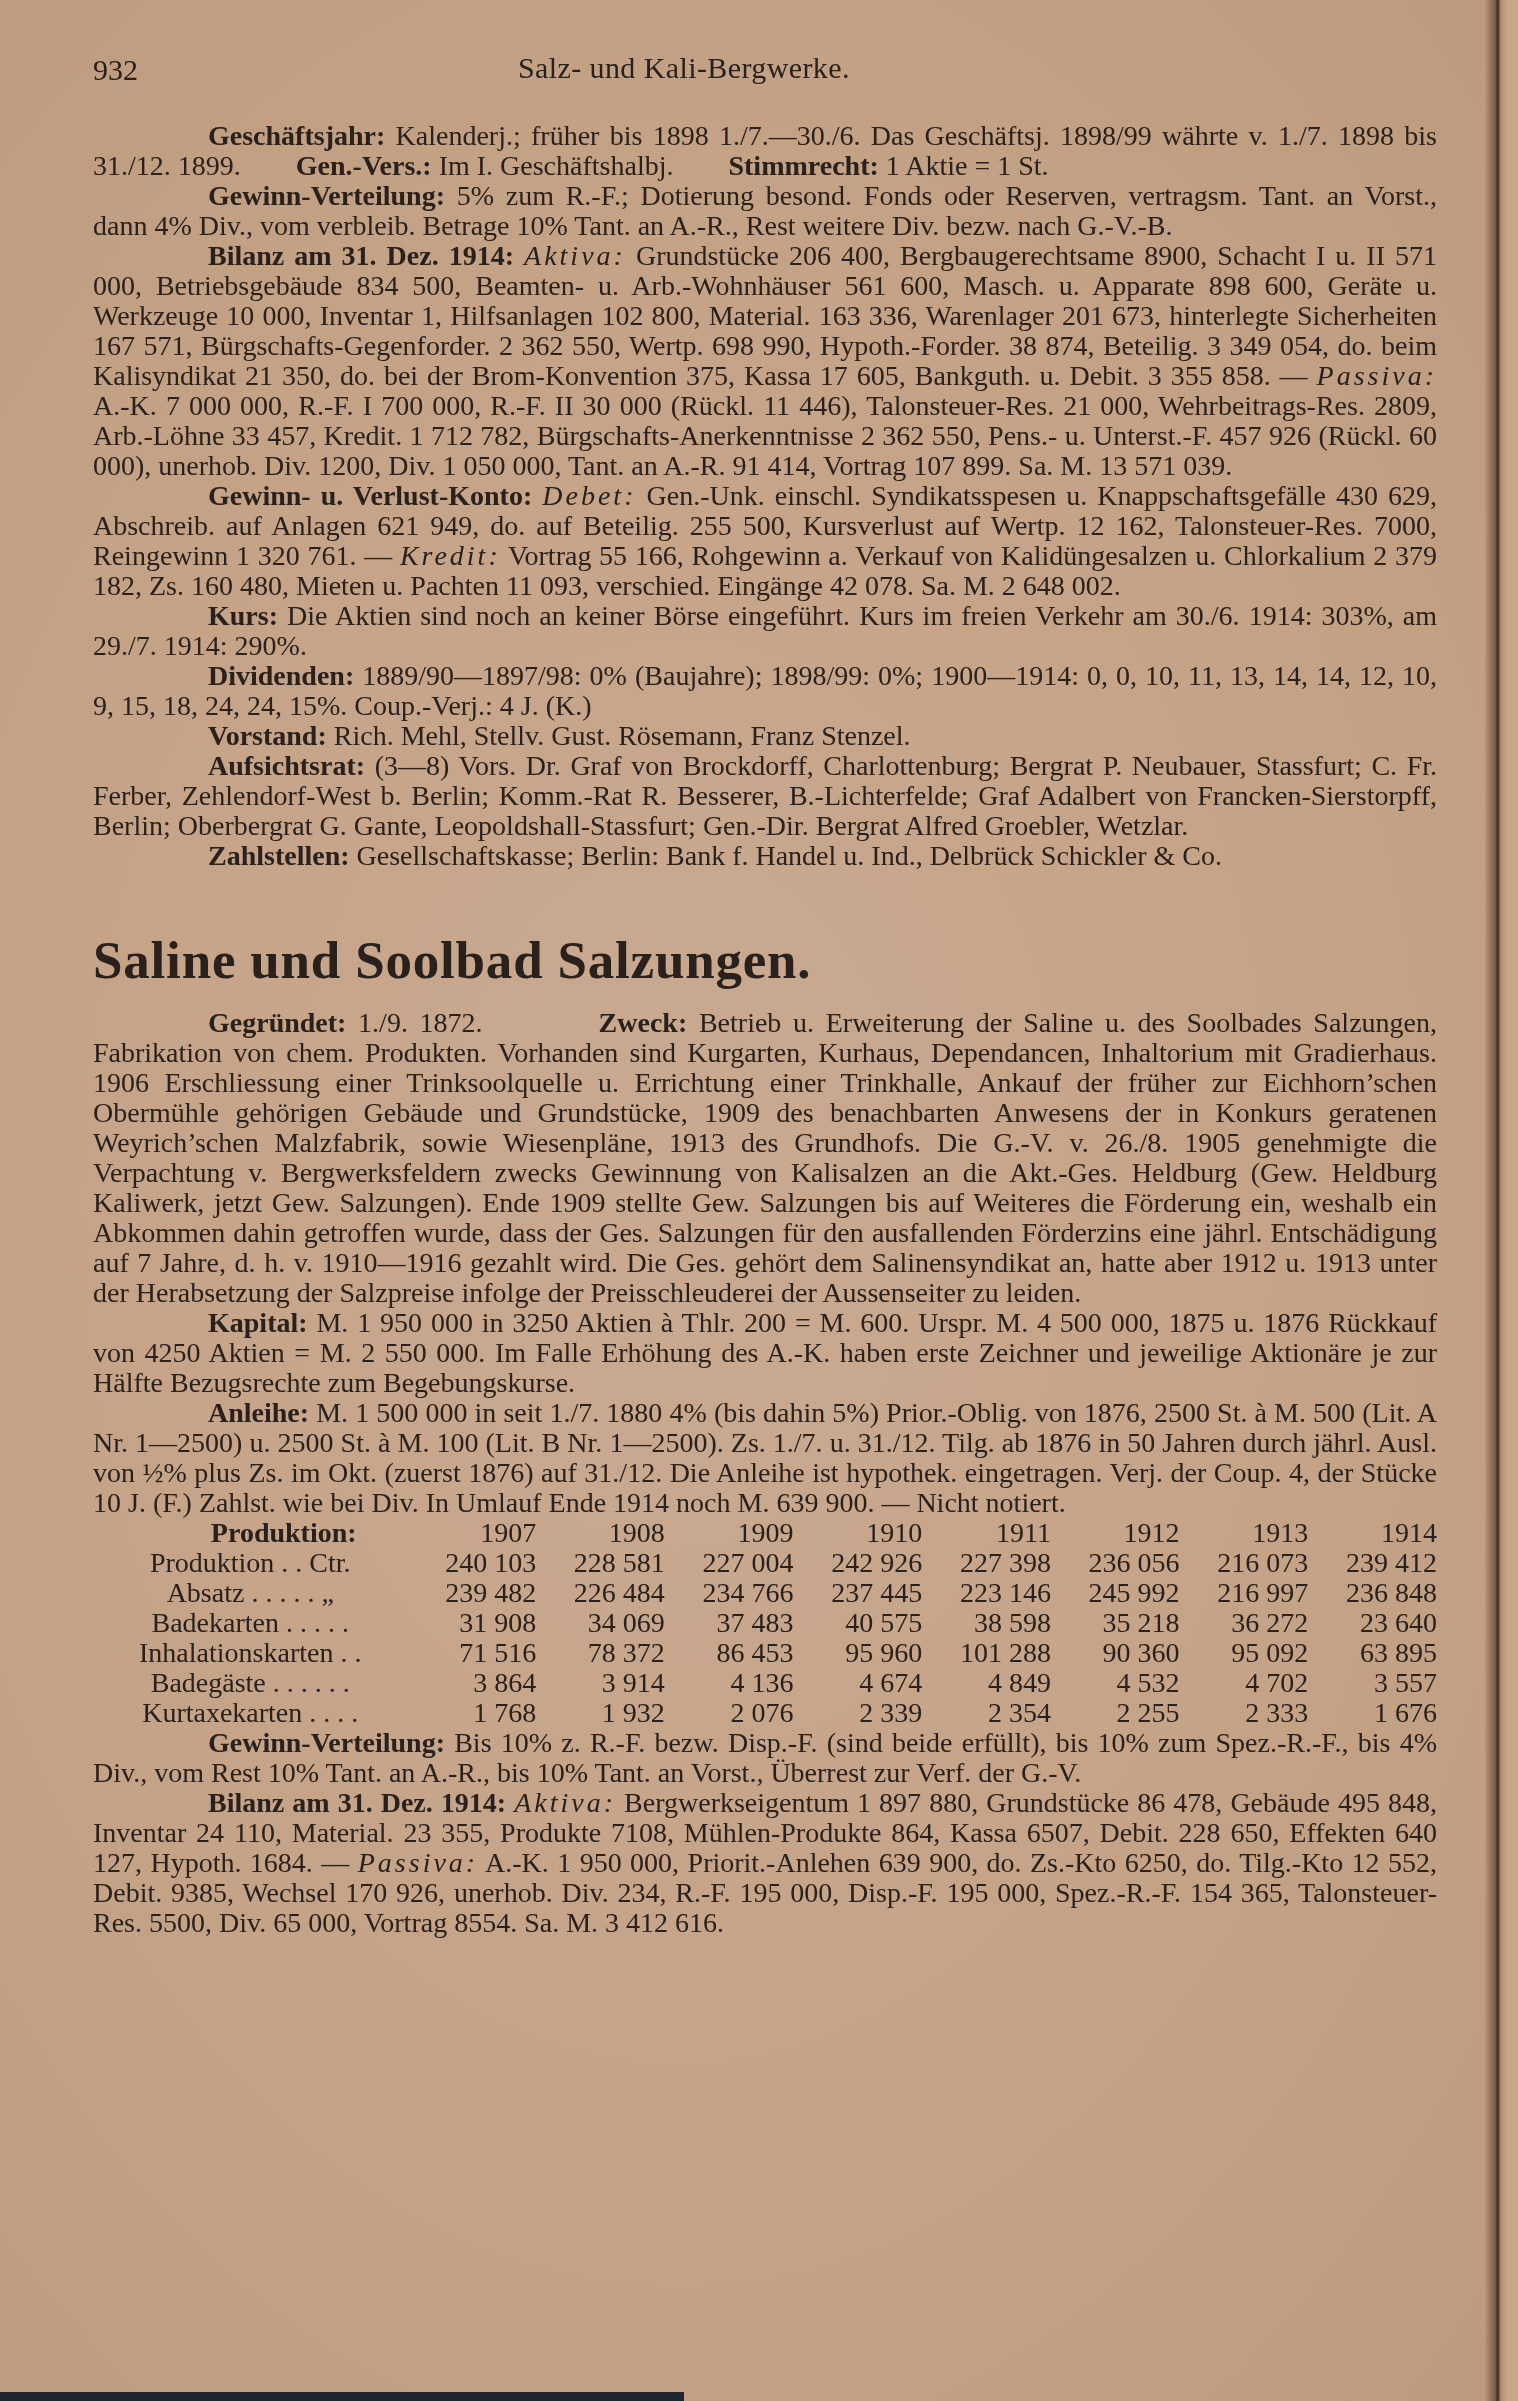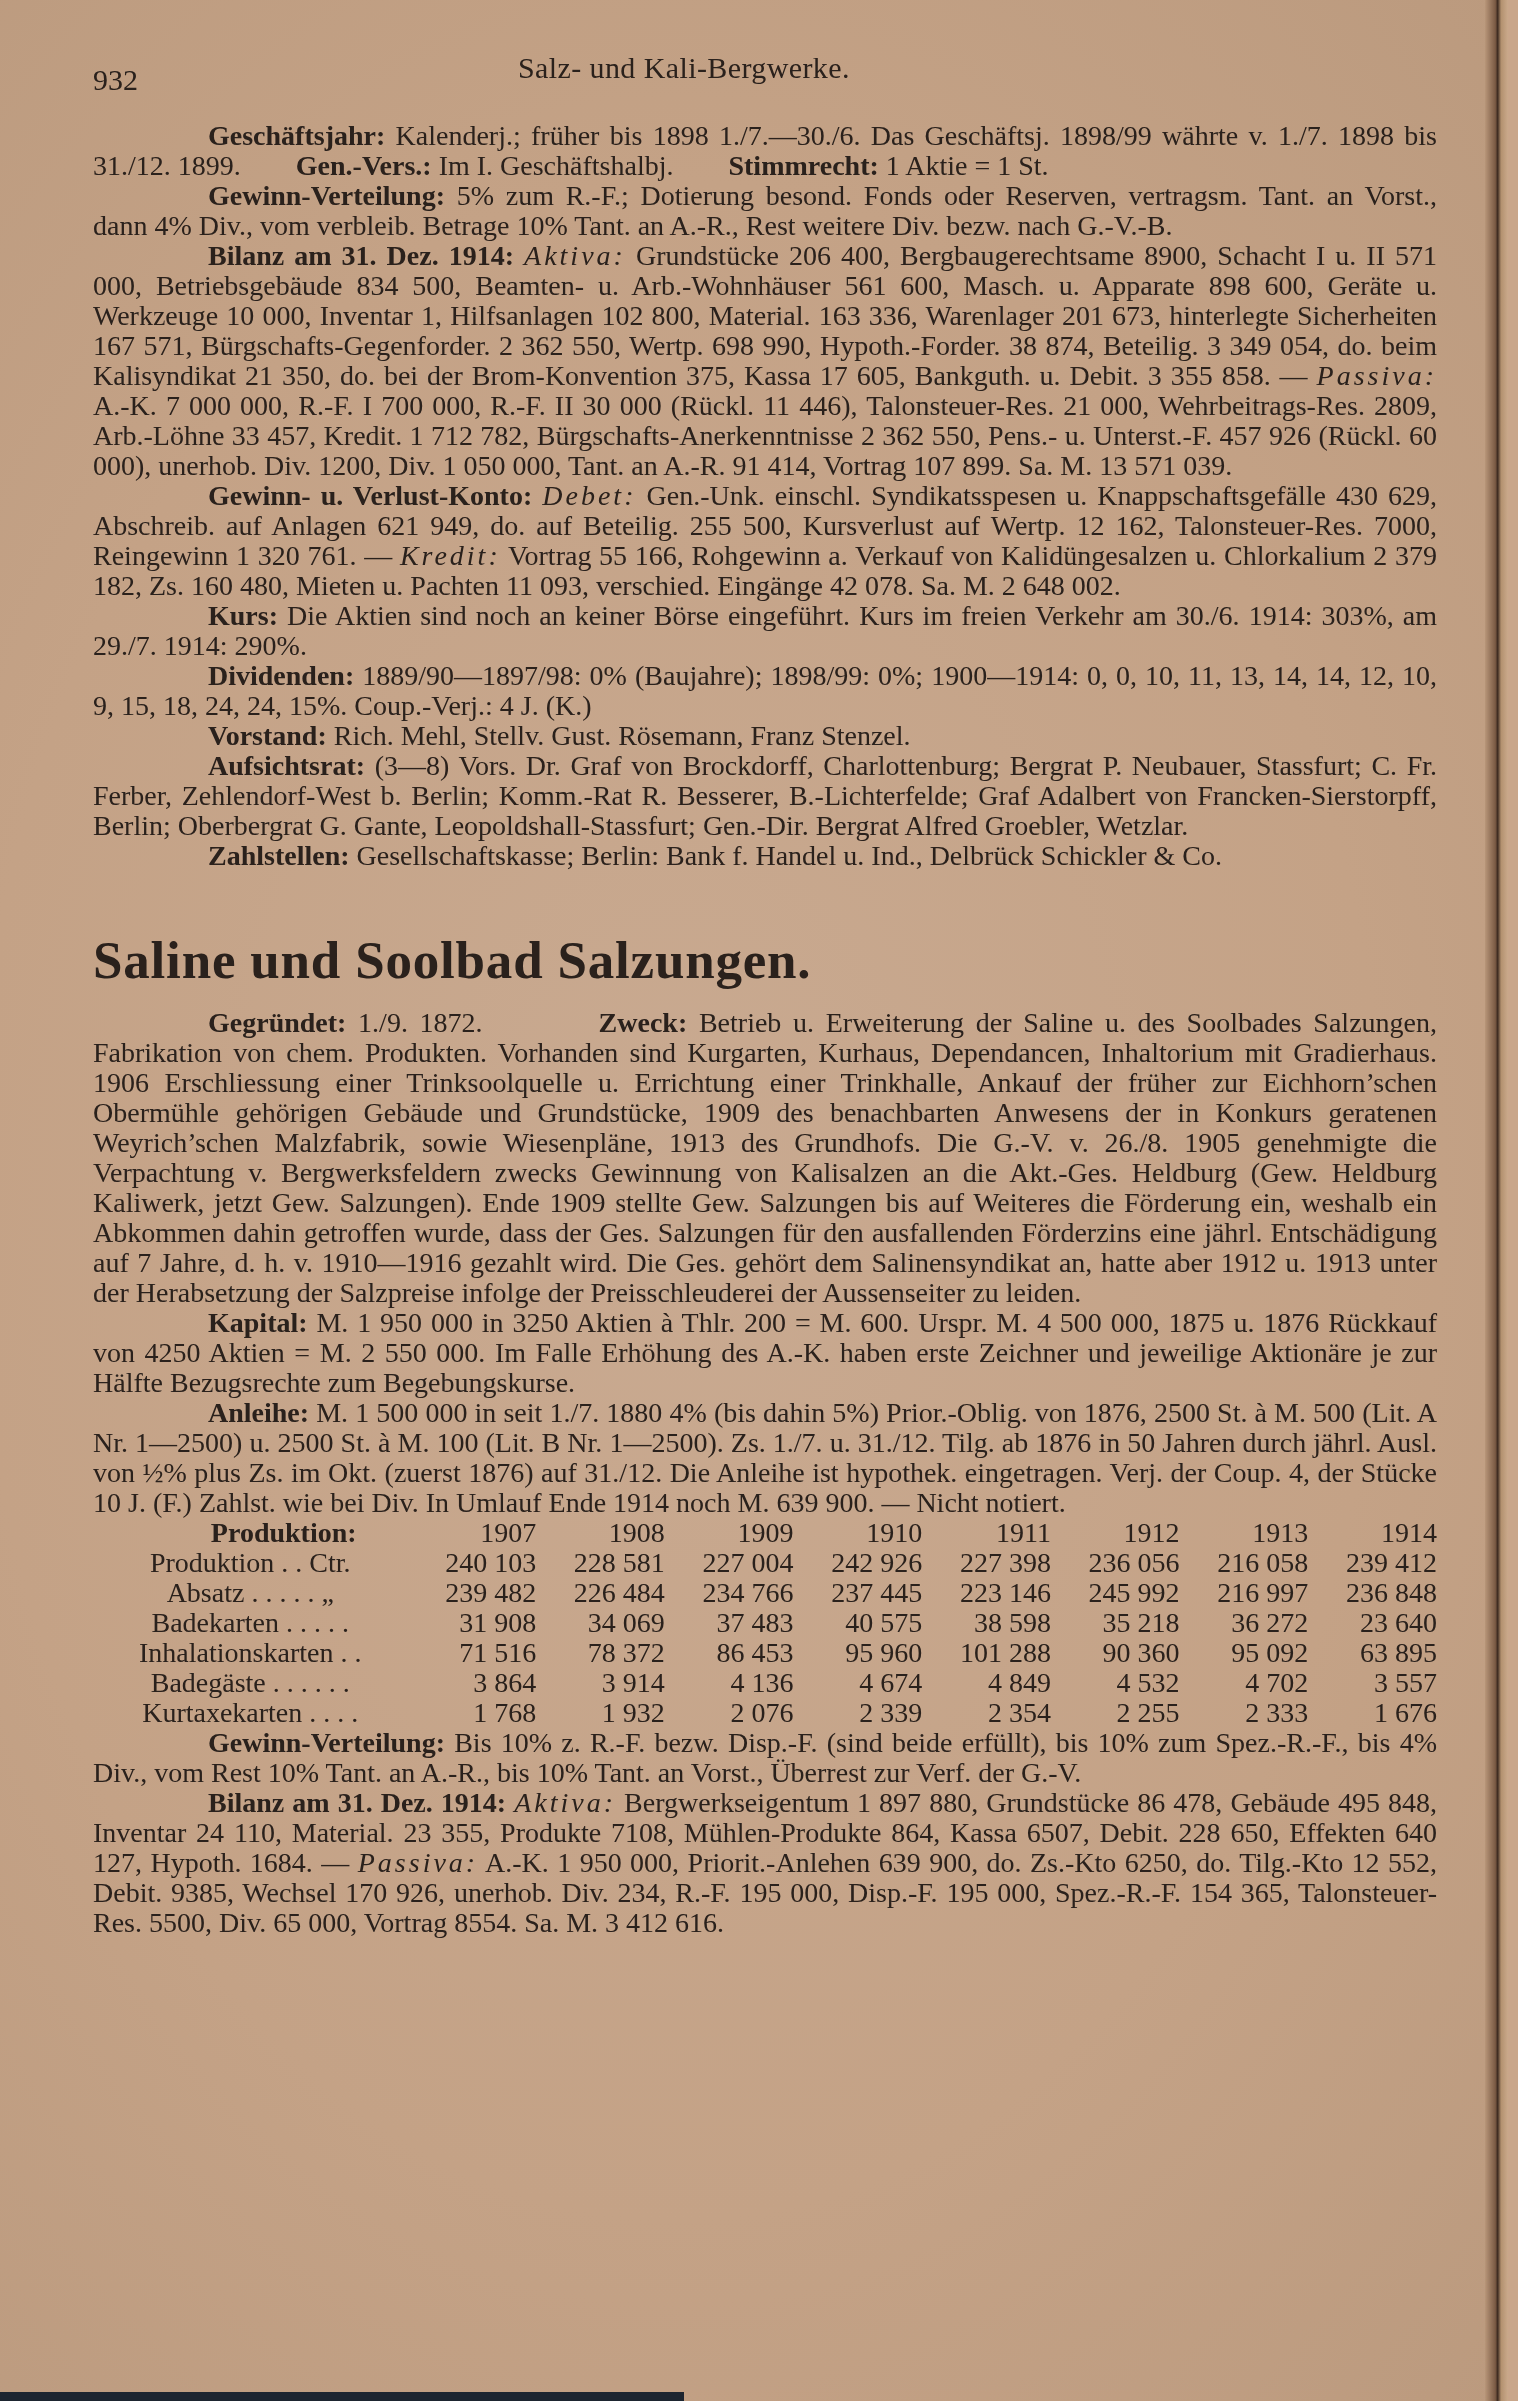--- a/index.html
+++ b/index.html
@@ -20,21 +20,21 @@
   }
   .bottom-strip {
     position: absolute; left: 0; top: 2392px; width: 684px; height: 9px;
     background: #1d2530;
   }
   .text-col {
     position: absolute; left: 93px; top: 53px; width: 1344px;
     font-size: 28px; line-height: 30px; text-align: justify;
   }
   .running-head { position: relative; height: 68px; }
-  .page-number { position: absolute; left: 0; top: 12px; font-size: 30px; }
+  .page-number { position: absolute; left: 0; top: 2px; font-size: 30px; }
   .running-title { position: absolute; left: 425px; top: 0; font-size: 30px; letter-spacing: 0.4px; }
   p { margin: 0; text-indent: 67px; }
   .lbl { font-weight: bold; margin-left: 48px; }
   .spaced { letter-spacing: 3px; font-style: italic; }
   .section-title {
     text-align: left; font-size: 53px; line-height: 61px; font-weight: bold;
     margin: 59px 0 16.7px 0; letter-spacing: 0.8px;
   }
   .gap { display: inline-block; width: 68px; }
   table.prod { border-collapse: collapse; width: 100%; font-size: 28px; line-height: 30px; margin: 0; }
@@ -87,21 +87,21 @@
     </thead>
     <tbody id="prod-body">
         <tr>
           <td class="rl">Produktion . . Ctr.</td>
           <td>240 103</td>
           <td>228 581</td>
           <td>227 004</td>
           <td>242 926</td>
           <td>227 398</td>
           <td>236 056</td>
-          <td>216 058</td>
+          <td>216 073</td>
           <td>239 412</td>
         </tr>
         <tr>
           <td class="rl">Absatz . . . . . „</td>
           <td>239 482</td>
           <td>226 484</td>
           <td>234 766</td>
           <td>237 445</td>
           <td>223 146</td>
           <td>245 992</td>

